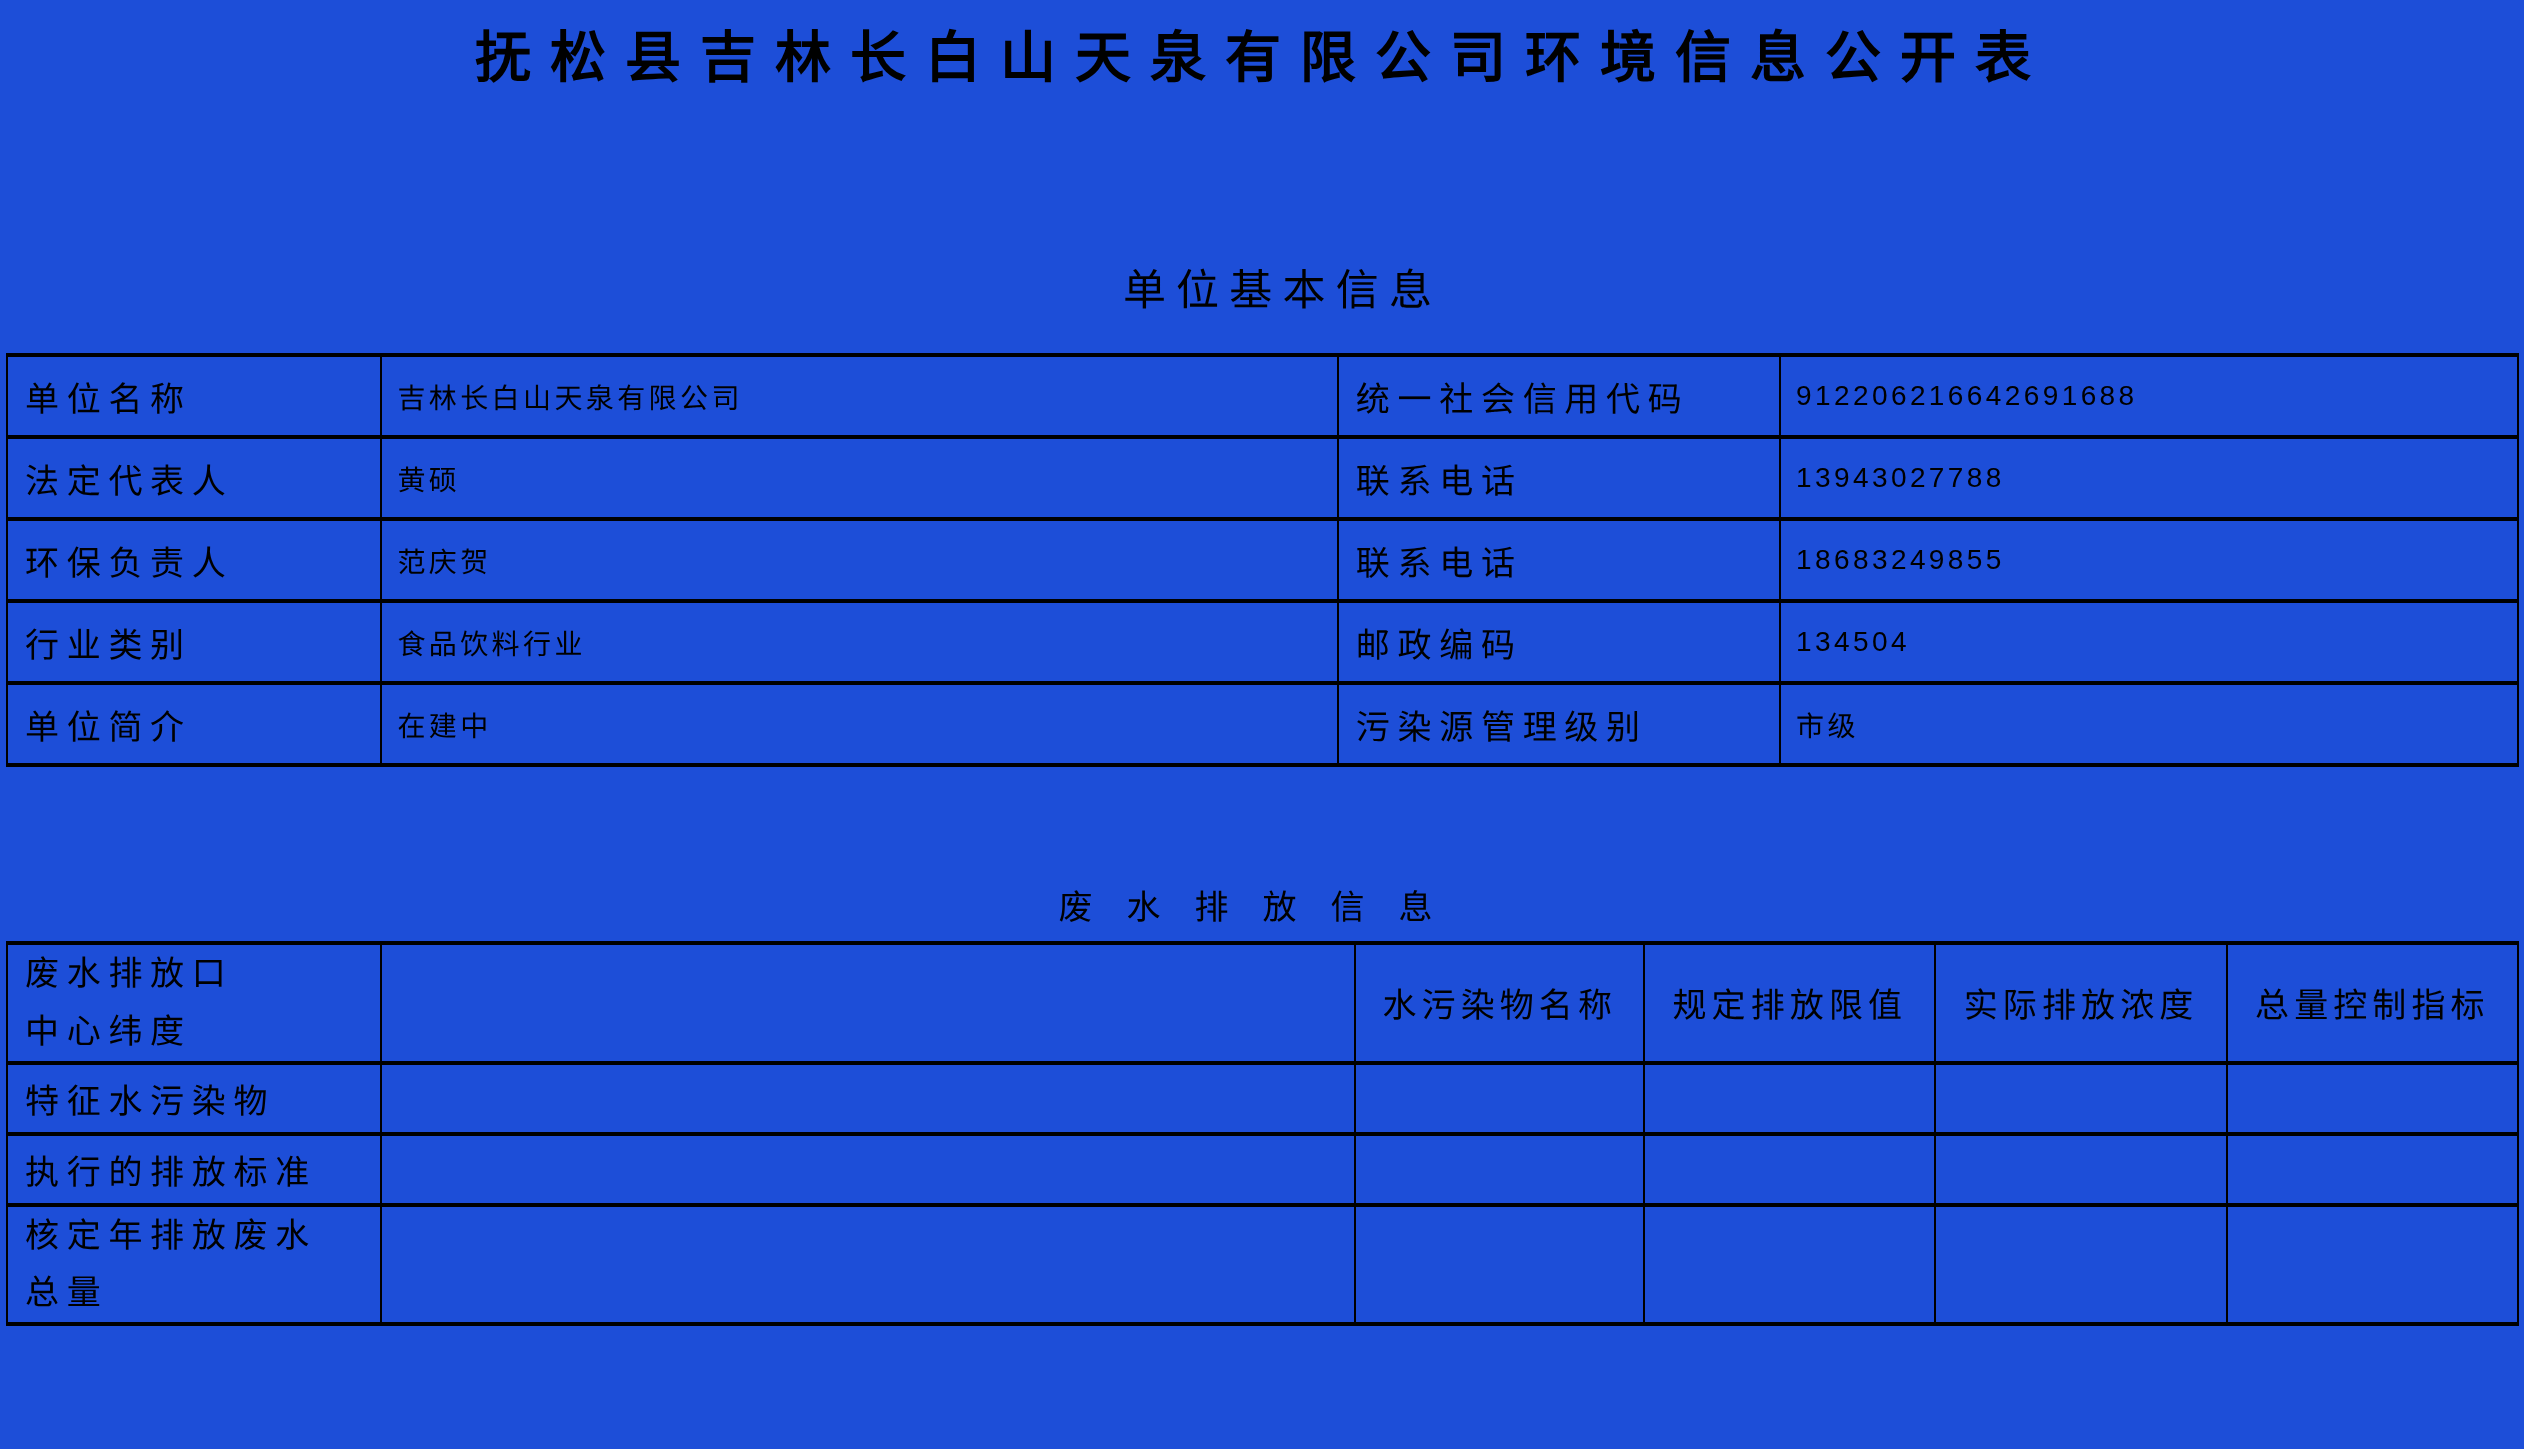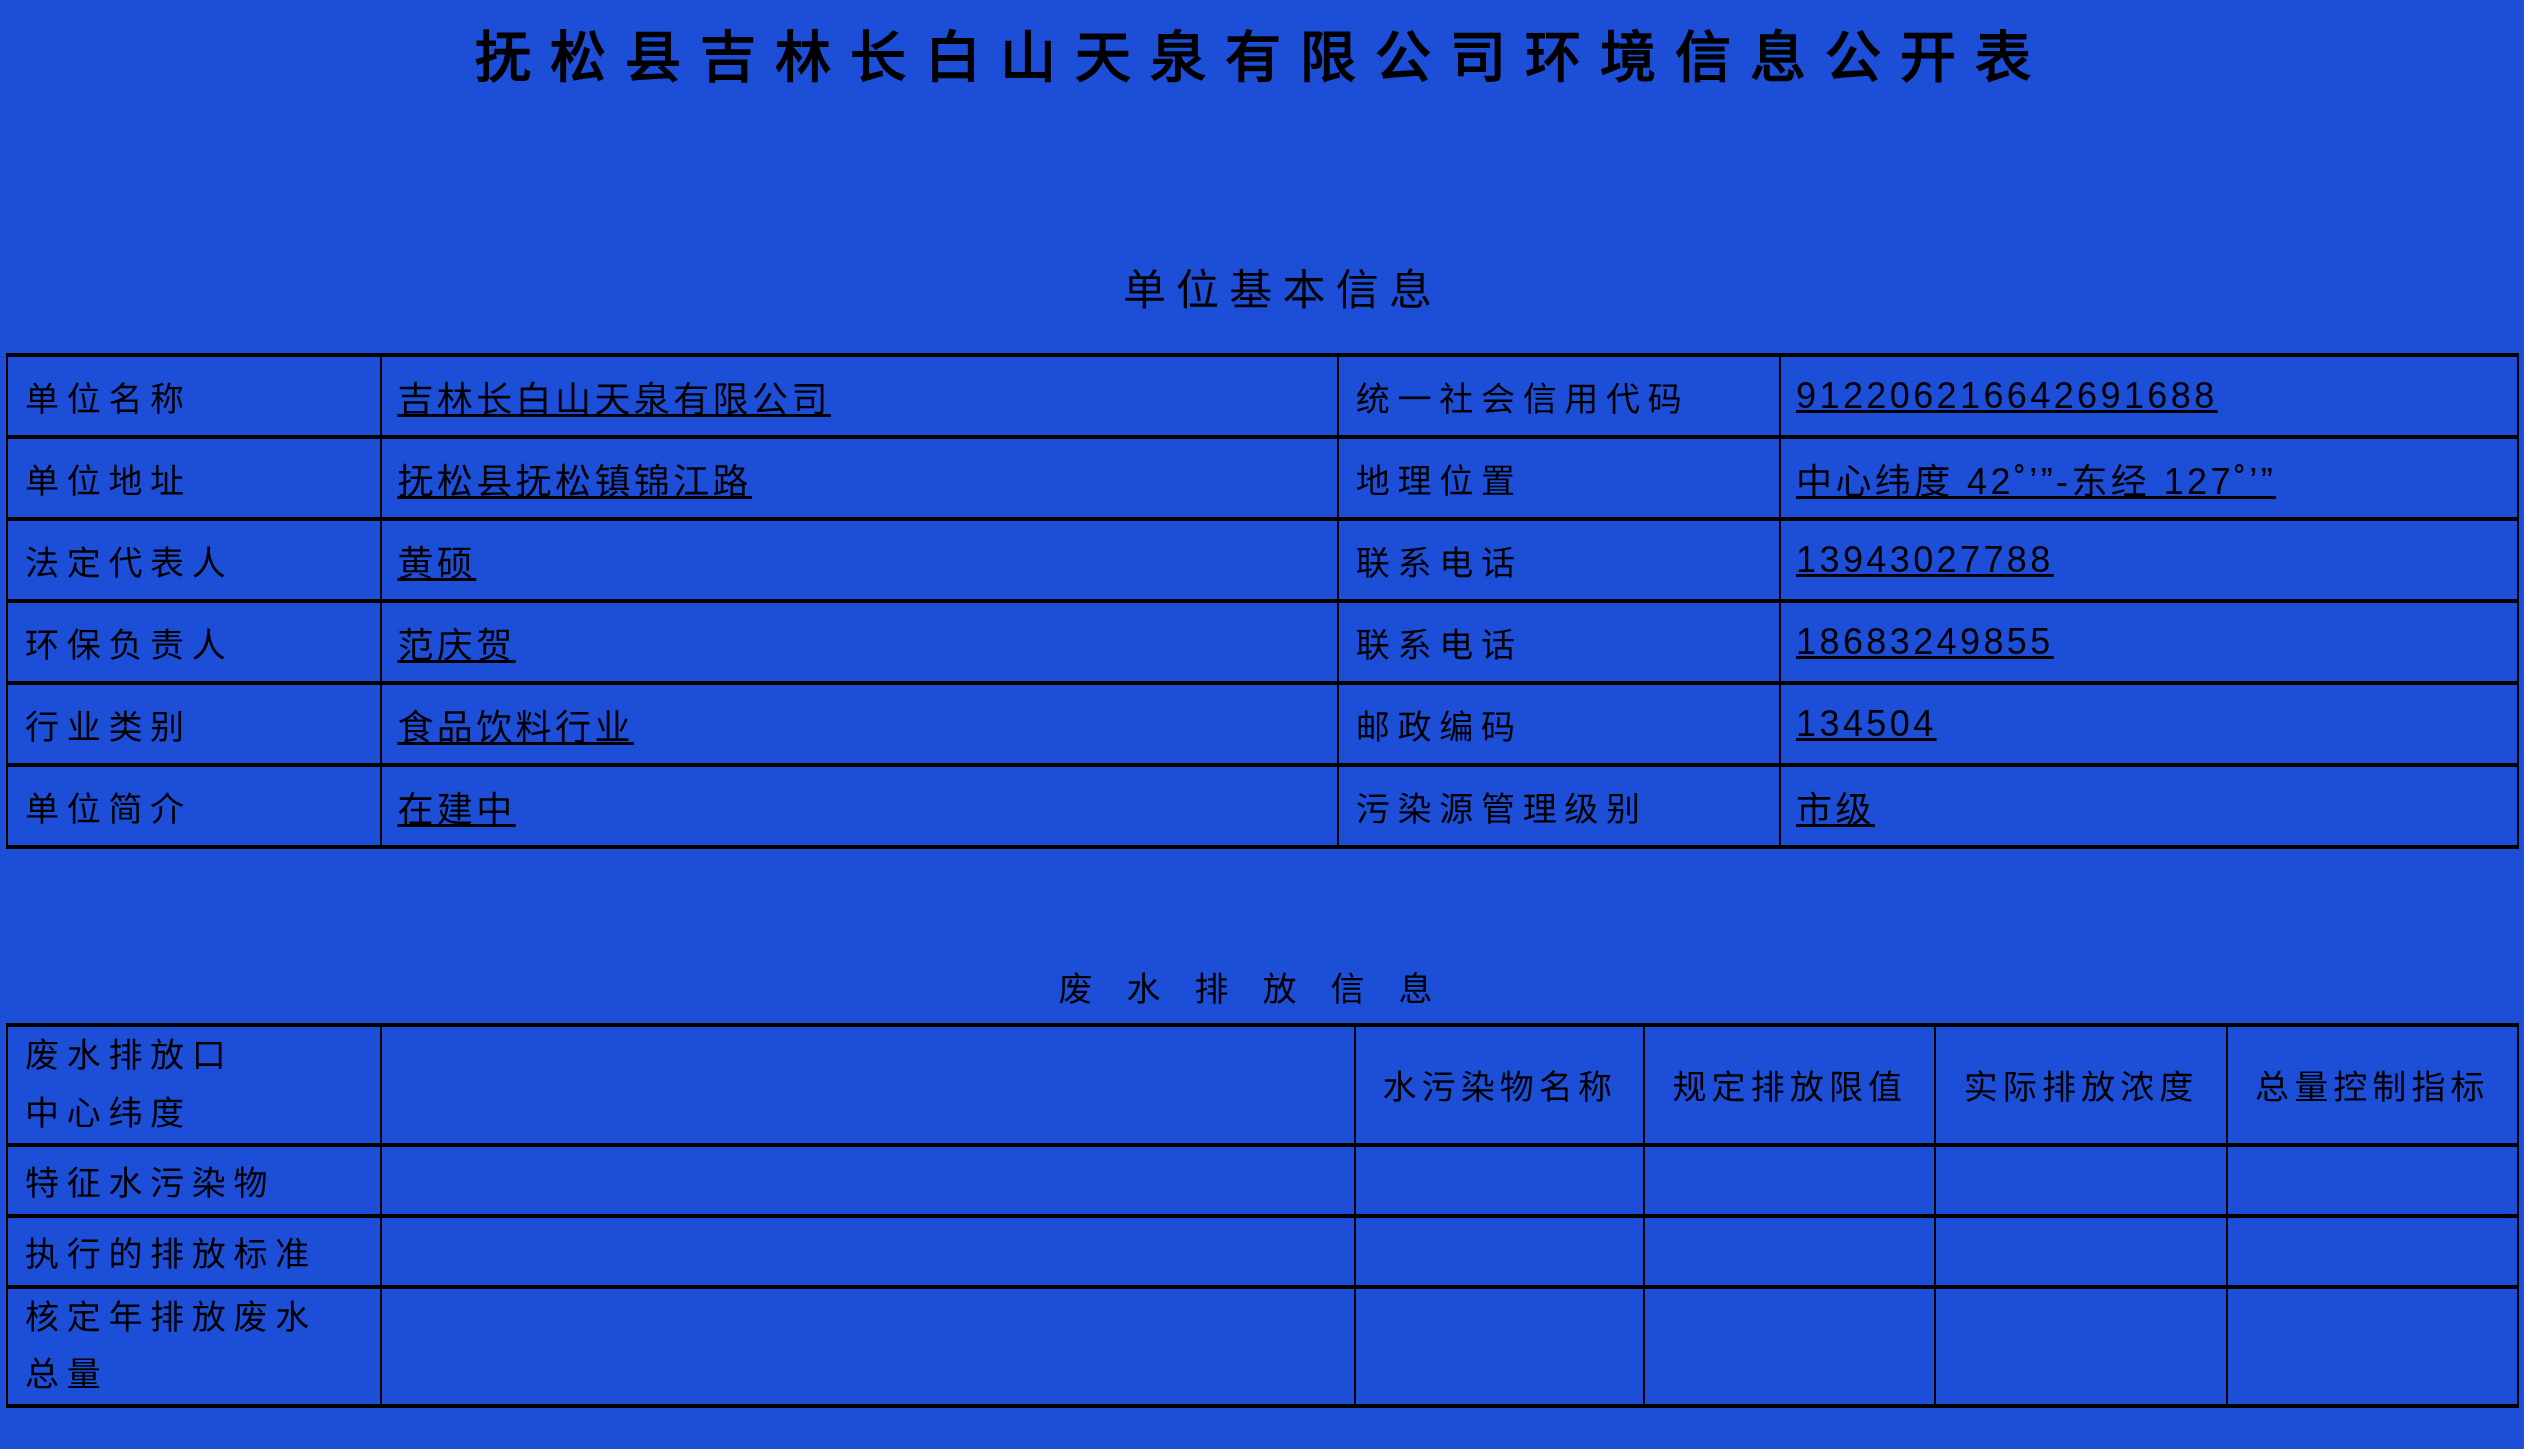--- a/index.html
+++ b/index.html
@@ -50,24 +50,23 @@
     overflow: hidden;
   }
   .lbl {
     font-family: "Liberation Serif", "DejaVu Serif", serif;
     font-size: 34px;
     letter-spacing: 7.7px;
     padding: 0 6.8px 0 17px;
   }
   .val {
     font-family: "Liberation Sans", "DejaVu Sans", sans-serif;
-    font-size: 36px;
+    font-size: 28px;
     letter-spacing: 3.4px;
     padding: 0 6.8px 0 15.3px;
-    text-decoration: underline;
   }
   .t1 td { height: 78px; }
   .t2 .hdr-row td { height: 114px; }
   .t2 .row-std td { height: 67px; }
   .t2 .row-tall td { height: 96px; }
   .two-line { line-height: 1.7; }
   .colhead {
     font-family: "Liberation Serif", "DejaVu Serif", serif;
     font-size: 34px;
     letter-spacing: 5.1px;
@@ -90,26 +89,20 @@
         <col style="width:38.1%">
         <col style="width:17.6%">
         <col style="width:29.4%">
     </colgroup>
     <tbody>
       <tr>
         <td class="lbl">单位名称</td>
         <td class="val">吉林长白山天泉有限公司</td>
         <td class="lbl">统一社会信用代码</td>
         <td class="val">912206216642691688</td>
-      </tr>
-      <tr>
-        <td class="lbl">单位地址</td>
-        <td class="val">抚松县抚松镇锦江路</td>
-        <td class="lbl">地理位置</td>
-        <td class="val">中心纬度 42˚’”-东经 127˚’”</td>
       </tr>
       <tr>
         <td class="lbl">法定代表人</td>
         <td class="val">黄硕</td>
         <td class="lbl">联系电话</td>
         <td class="val">13943027788</td>
       </tr>
       <tr>
         <td class="lbl">环保负责人</td>
         <td class="val">范庆贺</td>

